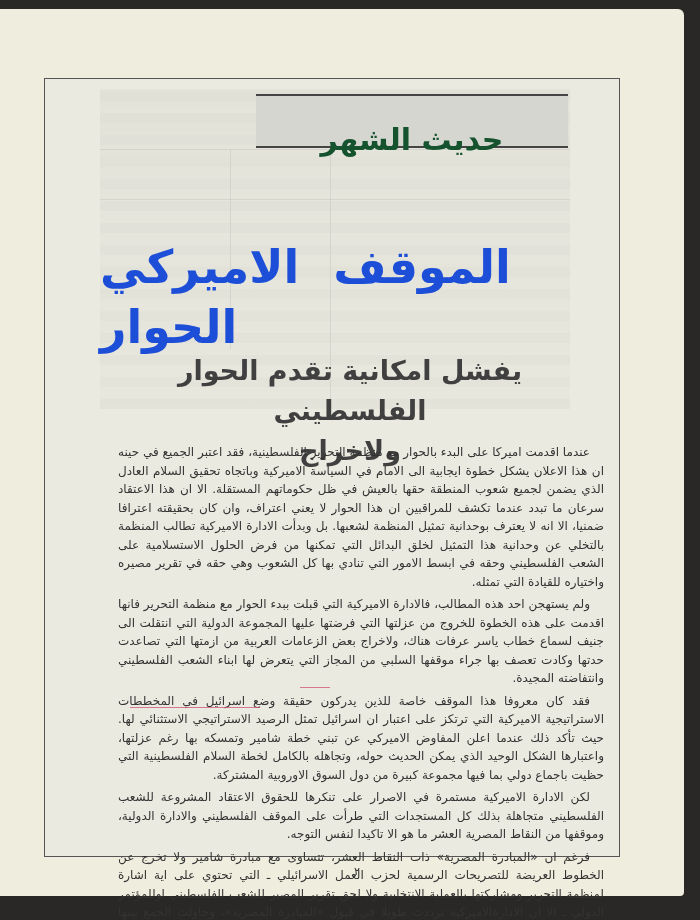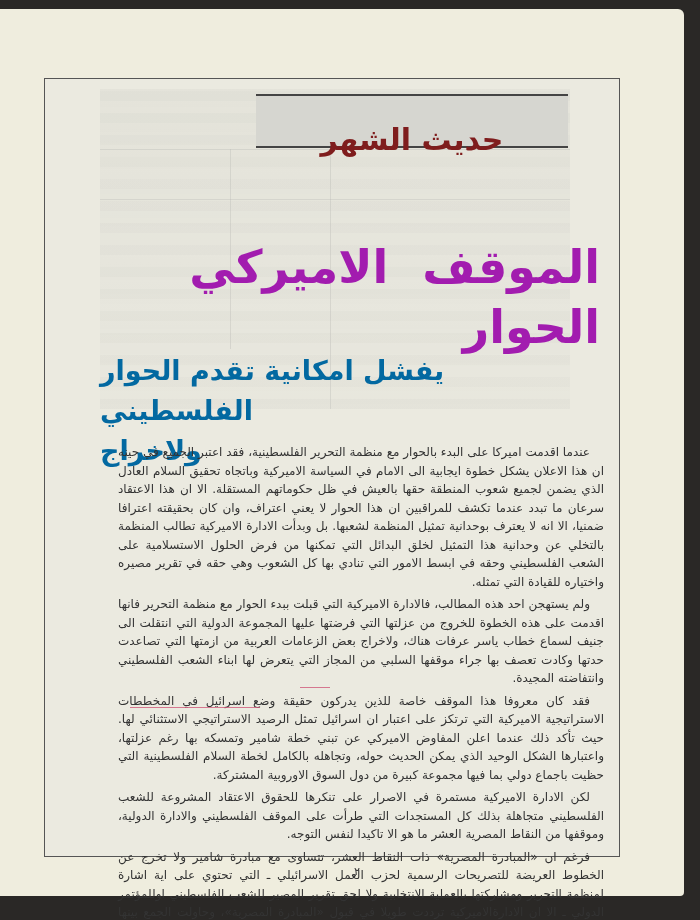--- a/index.html
+++ b/index.html
@@ -59,51 +59,51 @@
       border-bottom: 2px solid #444;
       background: #d6d6d0;
       display: flex;
       align-items: center;
       justify-content: center;
     }
     .header-text {
       font-family: "DejaVu Sans", sans-serif;
       font-weight: bold;
       font-size: 30px;
-      color: #7f1d1d;
+      color: #14532d;
       direction: rtl;
       letter-spacing: 2px;
       margin-top: 36px;
     }
     .title {
       position: absolute;
       left: 100px;
       top: 228px;
       width: 500px;
-      text-align: right;
+      text-align: left;
       direction: rtl;
       font-family: "DejaVu Sans", sans-serif;
       font-weight: bold;
-      color: #a21caf;
+      color: #1d4ed8;
     }
     .title-main {
       font-size: 46px;
       line-height: 60px;
       word-spacing: 18px;
     }
     .subtitle {
       position: absolute;
       left: 100px;
       top: 342px;
       width: 500px;
-      text-align: left;
+      text-align: center;
       direction: rtl;
       font-family: "DejaVu Sans", sans-serif;
       font-weight: bold;
-      color: #0369a1;
+      color: #404040;
       font-size: 27px;
       line-height: 40px;
     }
     .body-text {
       position: absolute;
       left: 118px;
       top: 434px;
       width: 486px;
       direction: rtl;
       text-align: justify;

